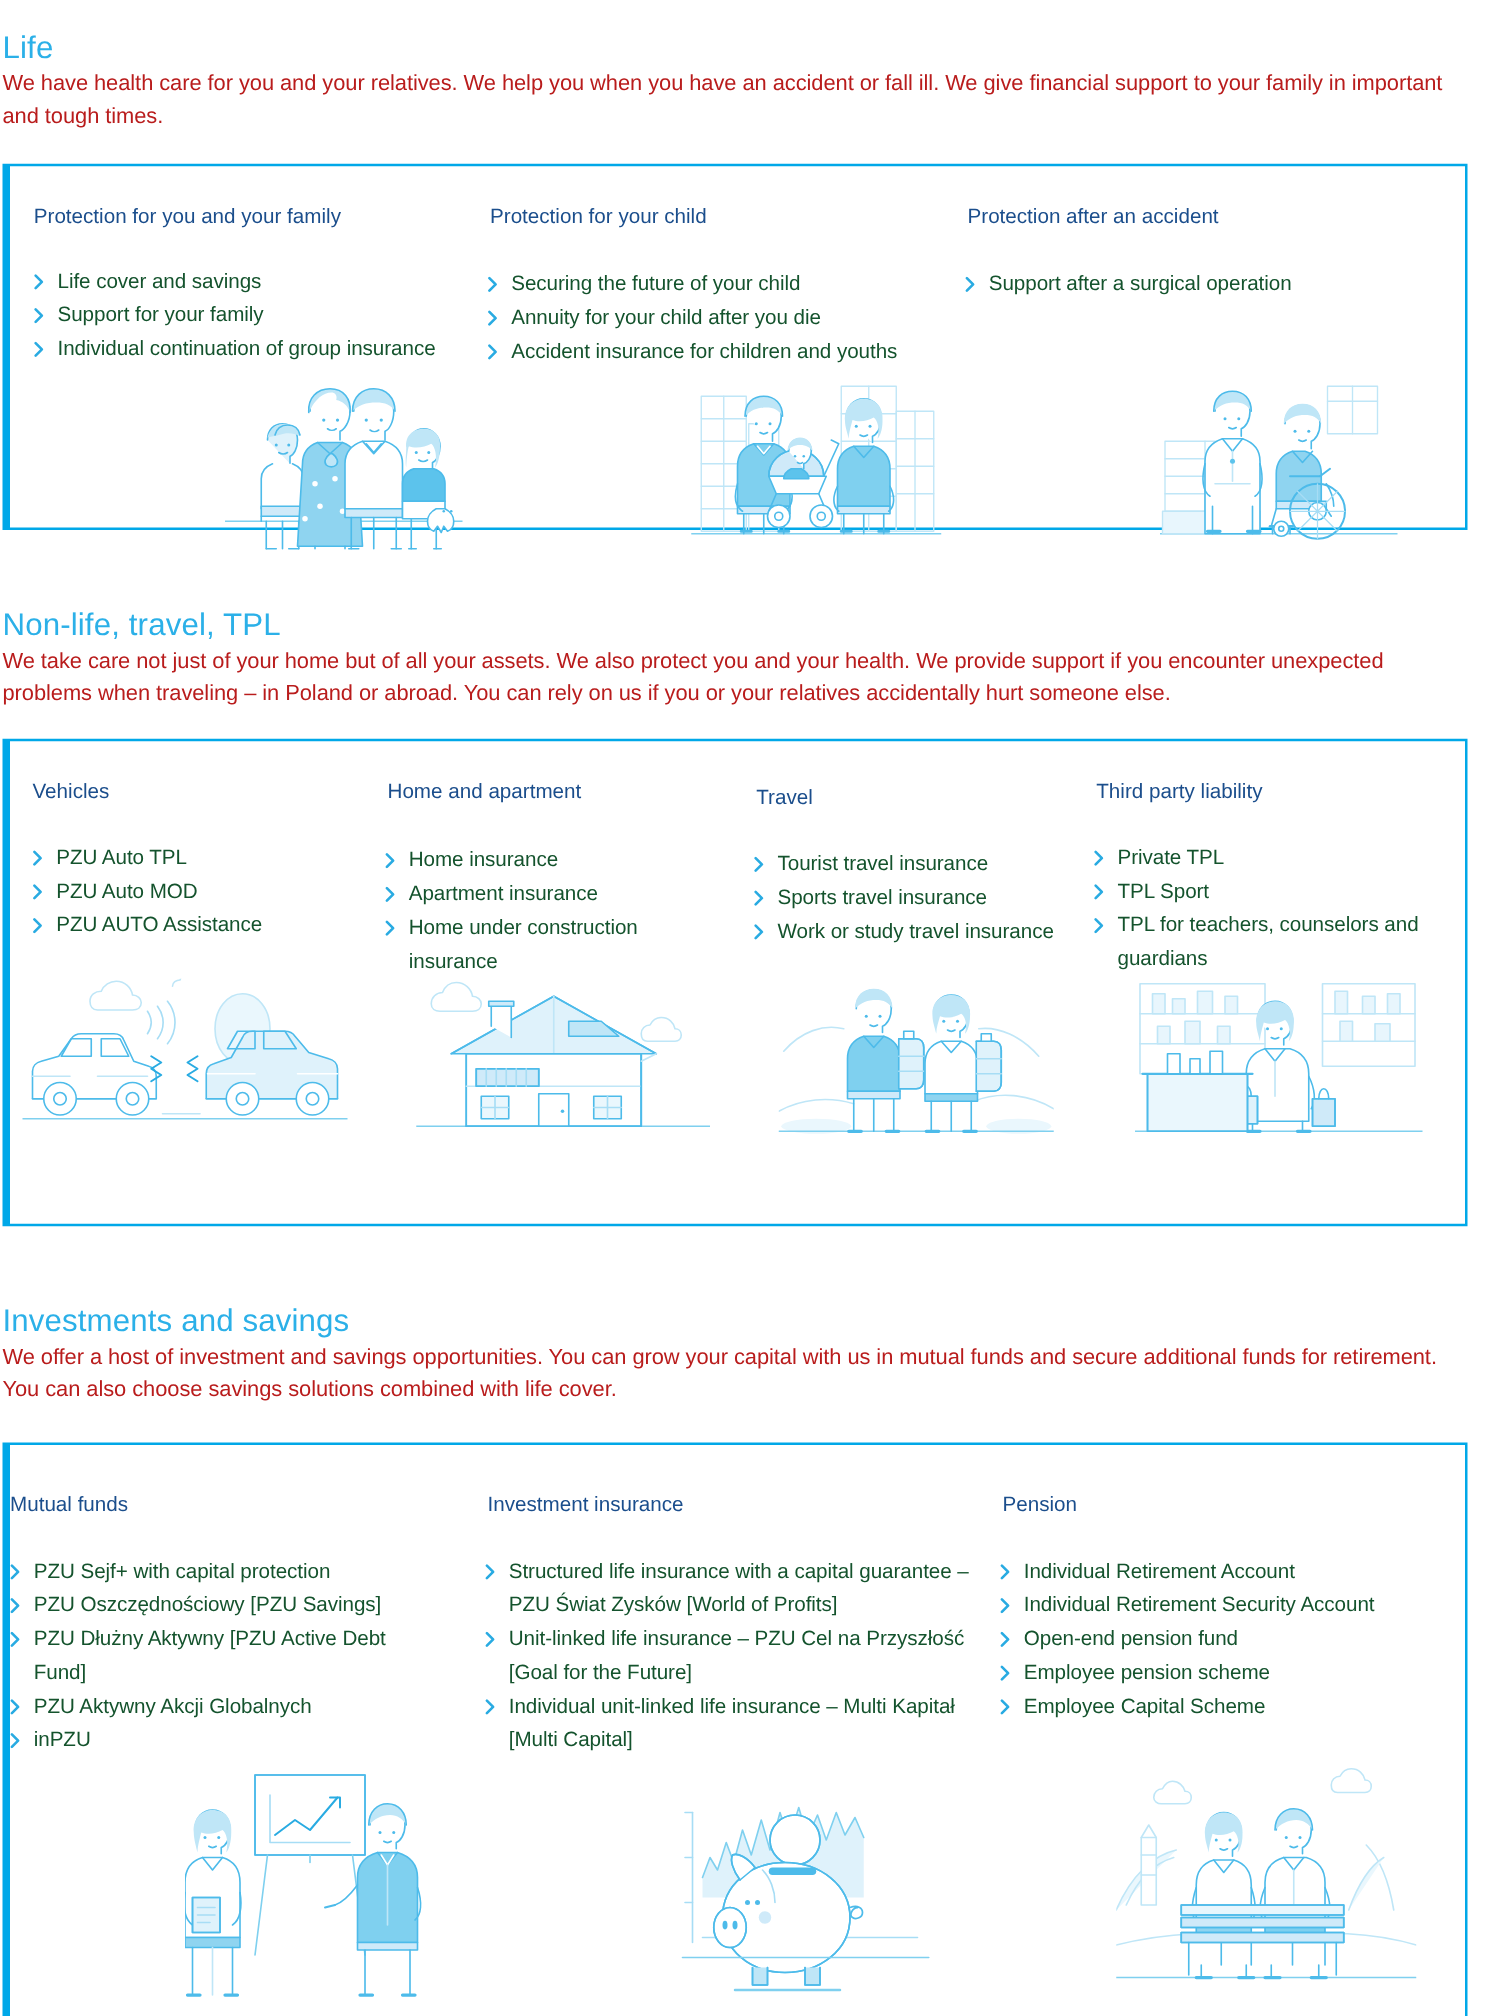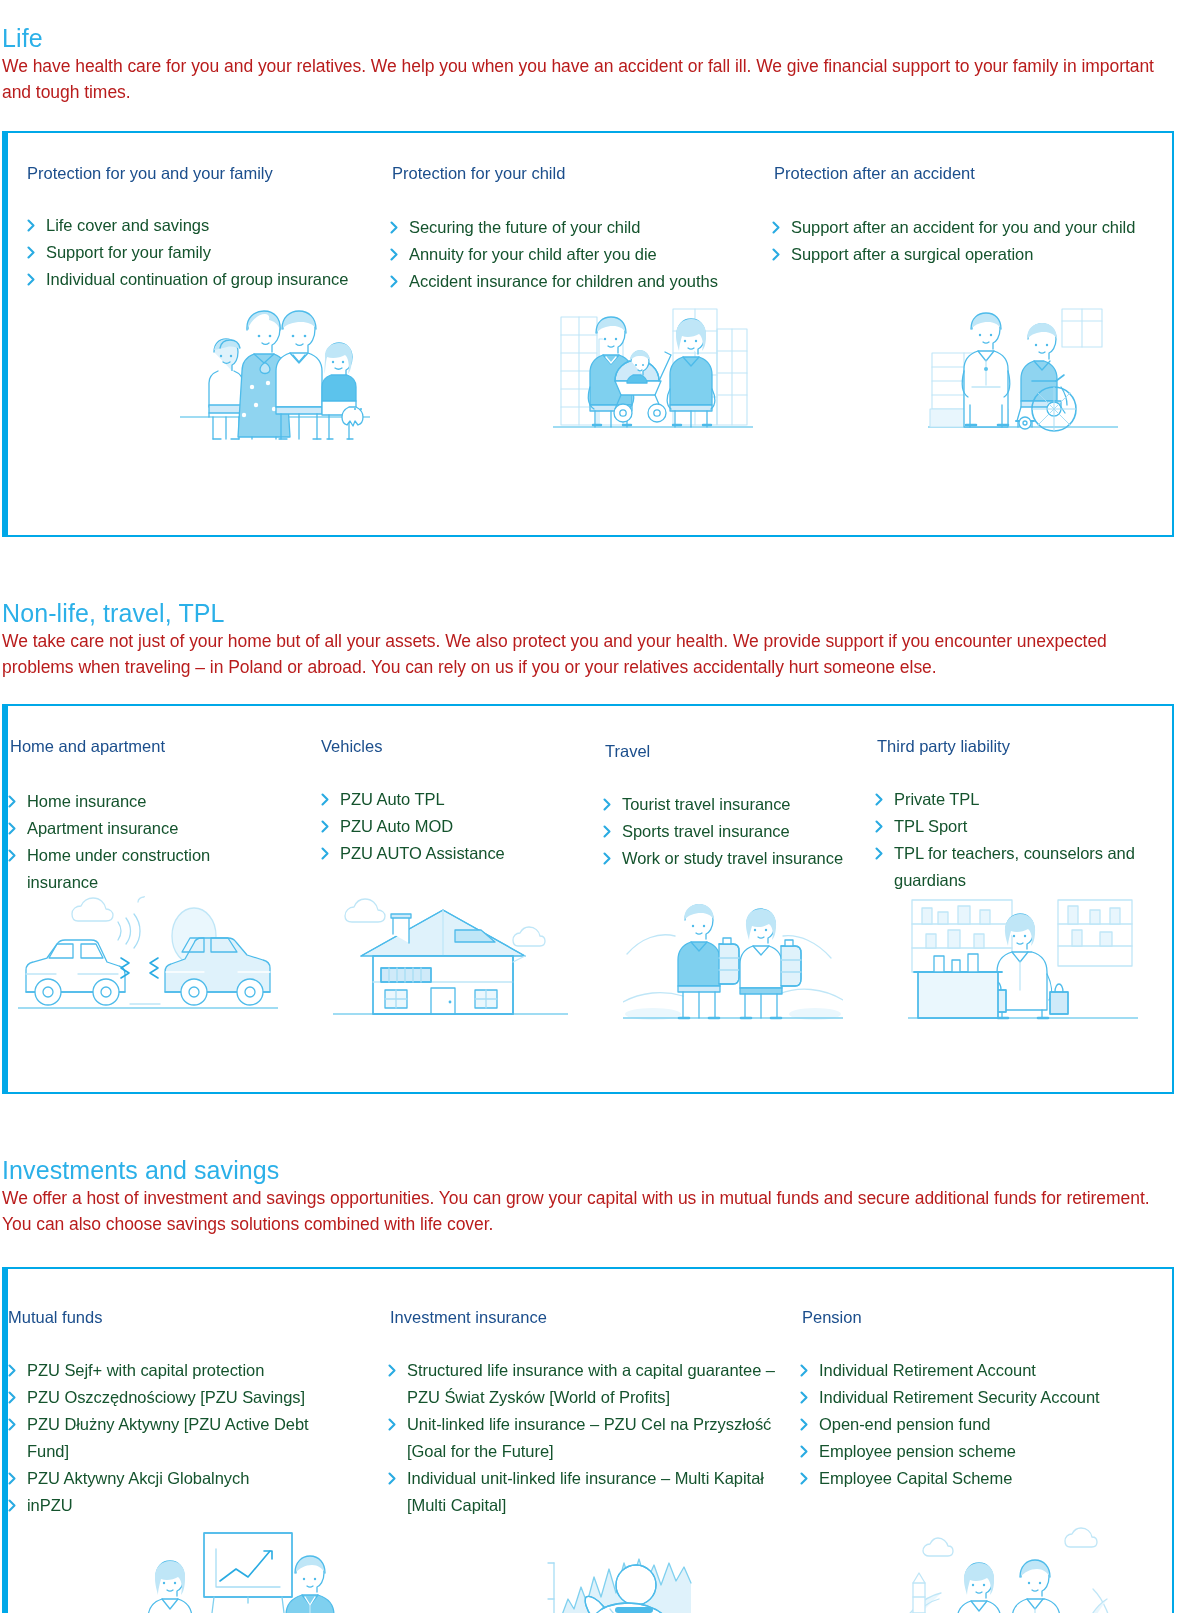--- a/index.html
+++ b/index.html
@@ -103,21 +103,21 @@
 
 <div class="page">
 
   <div class="section-head" style="padding-top:0;">
     <div class="section-title">Life</div>
     <div class="section-desc">We have health care for you and your relatives. We help you when you have an accident or fall ill. We give financial support to your family in important and tough times.</div>
   </div>
 
   <div style="height:26px"></div>
 
-  <div class="panel" style="height:406px;">
+  <div class="panel" style="height:293px;">
     <div class="panel-inner" style="padding-top:30px;">
 
       <div class="col" style="width:382px;padding-left:19px;">
         <div class="col-title">Protection for you and your family</div>
         <ul class="items" style="margin-top:29px;width:360px;">
           <li><span class="chev">
                 <svg width="9" height="13" viewBox="0 0 9 13">
                   <path d="M1.5 1.5 L6.5 6.5 L1.5 11.5" fill="none" stroke="#29abe2" stroke-width="2.1" stroke-linecap="round" stroke-linejoin="round"></path>
                 </svg>
               </span><span>Life cover and savings</span></li>
@@ -151,25 +151,20 @@
                 <svg width="9" height="13" viewBox="0 0 9 13">
                   <path d="M1.5 1.5 L6.5 6.5 L1.5 11.5" fill="none" stroke="#29abe2" stroke-width="2.1" stroke-linecap="round" stroke-linejoin="round"></path>
                 </svg>
               </span><span>Accident insurance for children and youths</span></li>
         </ul>
       </div>
 
       <div class="col" style="width:390px;padding-left:0;">
         <div class="col-title" style="margin-left:2px;">Protection after an accident</div>
         <ul class="items" style="margin-top:31px;width:372px;">
-          <li><span class="chev">
-                <svg width="9" height="13" viewBox="0 0 9 13">
-                  <path d="M1.5 1.5 L6.5 6.5 L1.5 11.5" fill="none" stroke="#29abe2" stroke-width="2.1" stroke-linecap="round" stroke-linejoin="round"></path>
-                </svg>
-              </span><span>Support after an accident for you and your child</span></li>
           <li><span class="chev">
                 <svg width="9" height="13" viewBox="0 0 9 13">
                   <path d="M1.5 1.5 L6.5 6.5 L1.5 11.5" fill="none" stroke="#29abe2" stroke-width="2.1" stroke-linecap="round" stroke-linejoin="round"></path>
                 </svg>
               </span><span>Support after a surgical operation</span></li>
         </ul>
       </div>
     </div>
 
     <div class="art-row" style="height:0;">
@@ -361,59 +356,59 @@
   <div class="section-head">
     <div class="section-title">Non-life, travel, TPL</div>
     <div class="section-desc">We take care not just of your home but of all your assets. We also protect you and your health. We provide support if you encounter unexpected problems when traveling – in Poland or abroad. You can rely on us if you or your relatives accidentally hurt someone else.</div>
   </div>
 
   <div style="height:24px"></div>
 
   <div class="panel" style="height:390px;">
     <div class="panel-inner" style="padding-top:30px;">
 
+      <div class="col" style="width:300px;padding-left:18px;">
+        <div class="col-title">Vehicles</div>
+        <ul class="items" style="margin-top:30px;width:276px;">
+          <li><span class="chev">
+                <svg width="9" height="13" viewBox="0 0 9 13">
+                  <path d="M1.5 1.5 L6.5 6.5 L1.5 11.5" fill="none" stroke="#29abe2" stroke-width="2.1" stroke-linecap="round" stroke-linejoin="round"></path>
+                </svg>
+              </span><span>PZU Auto TPL</span></li>
+          <li><span class="chev">
+                <svg width="9" height="13" viewBox="0 0 9 13">
+                  <path d="M1.5 1.5 L6.5 6.5 L1.5 11.5" fill="none" stroke="#29abe2" stroke-width="2.1" stroke-linecap="round" stroke-linejoin="round"></path>
+                </svg>
+              </span><span>PZU Auto MOD</span></li>
+          <li><span class="chev">
+                <svg width="9" height="13" viewBox="0 0 9 13">
+                  <path d="M1.5 1.5 L6.5 6.5 L1.5 11.5" fill="none" stroke="#29abe2" stroke-width="2.1" stroke-linecap="round" stroke-linejoin="round"></path>
+                </svg>
+              </span><span>PZU AUTO Assistance</span></li>
+        </ul>
+      </div>
+
       <div class="col" style="width:295px;padding-left:0;padding-top:0;">
         <div class="col-title" style="margin-left:2px;">Home and apartment</div>
         <ul class="items" style="margin-top:32px;width:260px;">
           <li><span class="chev">
                 <svg width="9" height="13" viewBox="0 0 9 13">
                   <path d="M1.5 1.5 L6.5 6.5 L1.5 11.5" fill="none" stroke="#29abe2" stroke-width="2.1" stroke-linecap="round" stroke-linejoin="round"></path>
                 </svg>
               </span><span>Home insurance</span></li>
           <li><span class="chev">
                 <svg width="9" height="13" viewBox="0 0 9 13">
                   <path d="M1.5 1.5 L6.5 6.5 L1.5 11.5" fill="none" stroke="#29abe2" stroke-width="2.1" stroke-linecap="round" stroke-linejoin="round"></path>
                 </svg>
               </span><span>Apartment insurance</span></li>
           <li><span class="chev">
                 <svg width="9" height="13" viewBox="0 0 9 13">
                   <path d="M1.5 1.5 L6.5 6.5 L1.5 11.5" fill="none" stroke="#29abe2" stroke-width="2.1" stroke-linecap="round" stroke-linejoin="round"></path>
                 </svg>
               </span><span>Home under construction insurance</span></li>
-        </ul>
-      </div>
-
-      <div class="col" style="width:300px;padding-left:18px;">
-        <div class="col-title">Vehicles</div>
-        <ul class="items" style="margin-top:30px;width:276px;">
-          <li><span class="chev">
-                <svg width="9" height="13" viewBox="0 0 9 13">
-                  <path d="M1.5 1.5 L6.5 6.5 L1.5 11.5" fill="none" stroke="#29abe2" stroke-width="2.1" stroke-linecap="round" stroke-linejoin="round"></path>
-                </svg>
-              </span><span>PZU Auto TPL</span></li>
-          <li><span class="chev">
-                <svg width="9" height="13" viewBox="0 0 9 13">
-                  <path d="M1.5 1.5 L6.5 6.5 L1.5 11.5" fill="none" stroke="#29abe2" stroke-width="2.1" stroke-linecap="round" stroke-linejoin="round"></path>
-                </svg>
-              </span><span>PZU Auto MOD</span></li>
-          <li><span class="chev">
-                <svg width="9" height="13" viewBox="0 0 9 13">
-                  <path d="M1.5 1.5 L6.5 6.5 L1.5 11.5" fill="none" stroke="#29abe2" stroke-width="2.1" stroke-linecap="round" stroke-linejoin="round"></path>
-                </svg>
-              </span><span>PZU AUTO Assistance</span></li>
         </ul>
       </div>
 
       <div class="col" style="width:272px;padding-left:0;padding-top:5px;">
         <div class="col-title" style="margin-left:2px;">Travel</div>
         <ul class="items" style="margin-top:30px;width:264px;">
           <li><span class="chev">
                 <svg width="9" height="13" viewBox="0 0 9 13">
                   <path d="M1.5 1.5 L6.5 6.5 L1.5 11.5" fill="none" stroke="#29abe2" stroke-width="2.1" stroke-linecap="round" stroke-linejoin="round"></path>
                 </svg>

